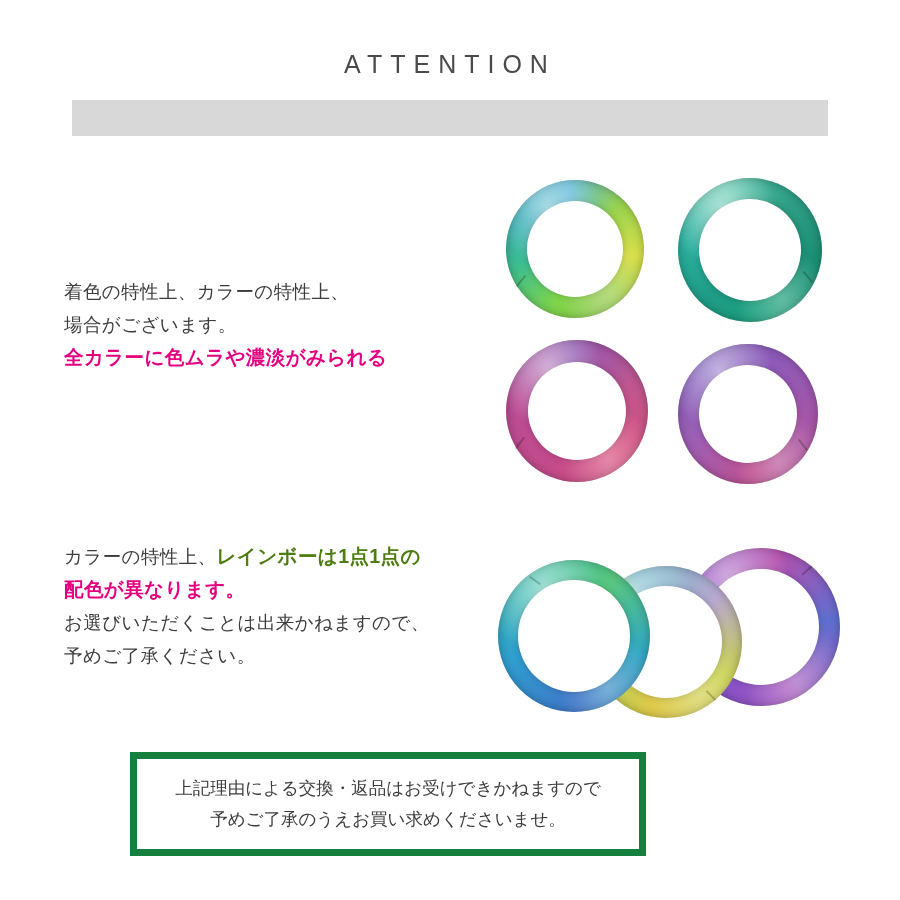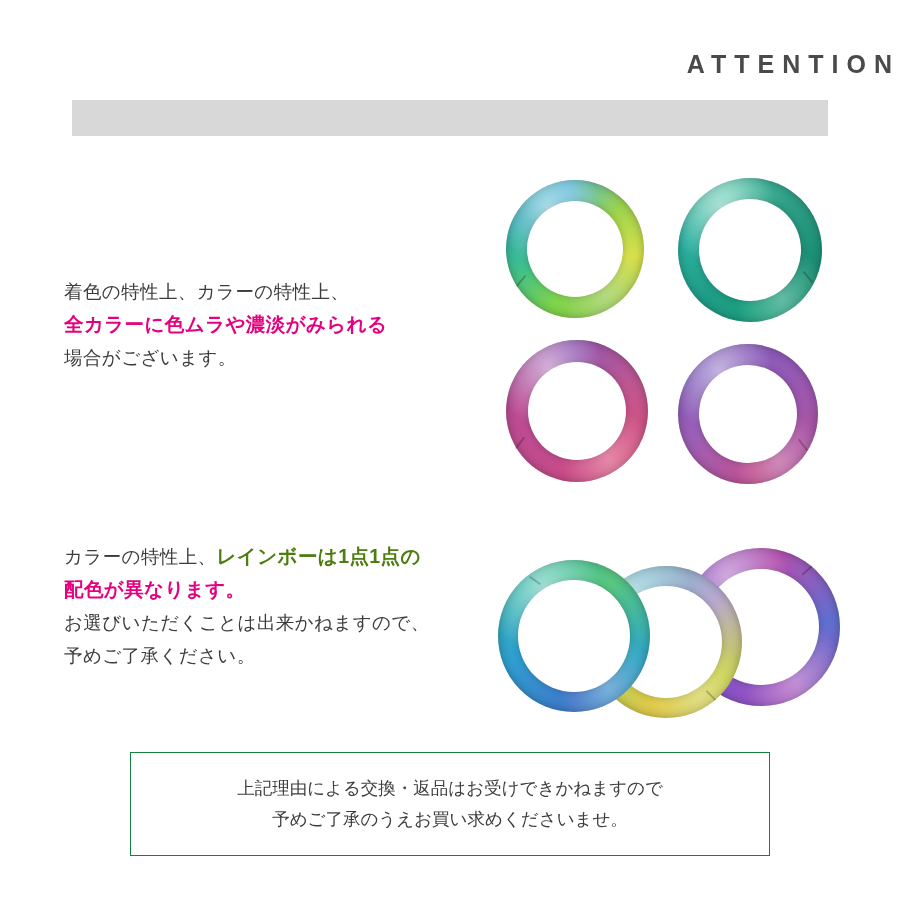--- a/index.html
+++ b/index.html
@@ -20,25 +20,25 @@
     width: 900px;
     height: 900px;
   }
 
   
   .attention-title {
     position: absolute;
     top: 50px;
     left: 0;
     width: 900px;
-    text-align: right;
+    text-align: center;
     font-size: 25px;
     letter-spacing: 8px;
     color: #4a4a4a;
-    font-weight: 700;
+    font-weight: 400;
   }
   .subtitle-bar {
     position: absolute;
     top: 100px;
     left: 72px;
     width: 756px;
     height: 36px;
     background: #d8d8d8;
   }
   .subtitle-text {
@@ -83,23 +83,23 @@
     text-align: right;
   }
   #block-1 { top: 275px; }
   #block-2 { top: 540px; }
 
   
   .notice-box {
     position: absolute;
     left: 130px;
     top: 752px;
-    width: 640px;
+    width: 516px;
     height: 104px;
-    border: 1px solid #15803d;
+    border: 7px solid #15803d;
     box-sizing: border-box;
     display: flex;
     flex-direction: column;
     align-items: center;
     justify-content: center;
   }
   .notice-box .line {
     font-size: 17.5px;
     line-height: 31px;
     color: #3c3c3c;
@@ -204,22 +204,22 @@
   </div>
   <div class="ring" id="ring-7">
     <div class="inner-shade"></div>
     <div class="hole" style="left:21px;top:21px;right:21px;bottom:21px;"></div>
     <div class="gloss" style="inset:0;"></div>
     <div class="seam" style="right:32px;top:16px;height:13px;transform:rotate(48deg);"></div>
   </div>
 
   <div class="block" id="block-1">
     <div class="line">着色の特性上、カラーの特性上、</div>
+    <div class="line">場合がございます。</div>
     <div class="line strong">全カラーに色ムラや濃淡がみられる</div>
-    <div class="line">場合がございます。</div>
   </div>
 
   <div class="block" id="block-2">
     <div class="line"><span class="dark">カラーの特性上、</span><span class="mag">レインボーは1点1点の</span></div>
     <div class="line strong">配色が異なります。</div>
     <div class="line" style="">お選びいただくことは出来かねますので、</div>
     <div class="line">予めご了承ください。</div>
   </div>
 
   <div class="notice-box">

